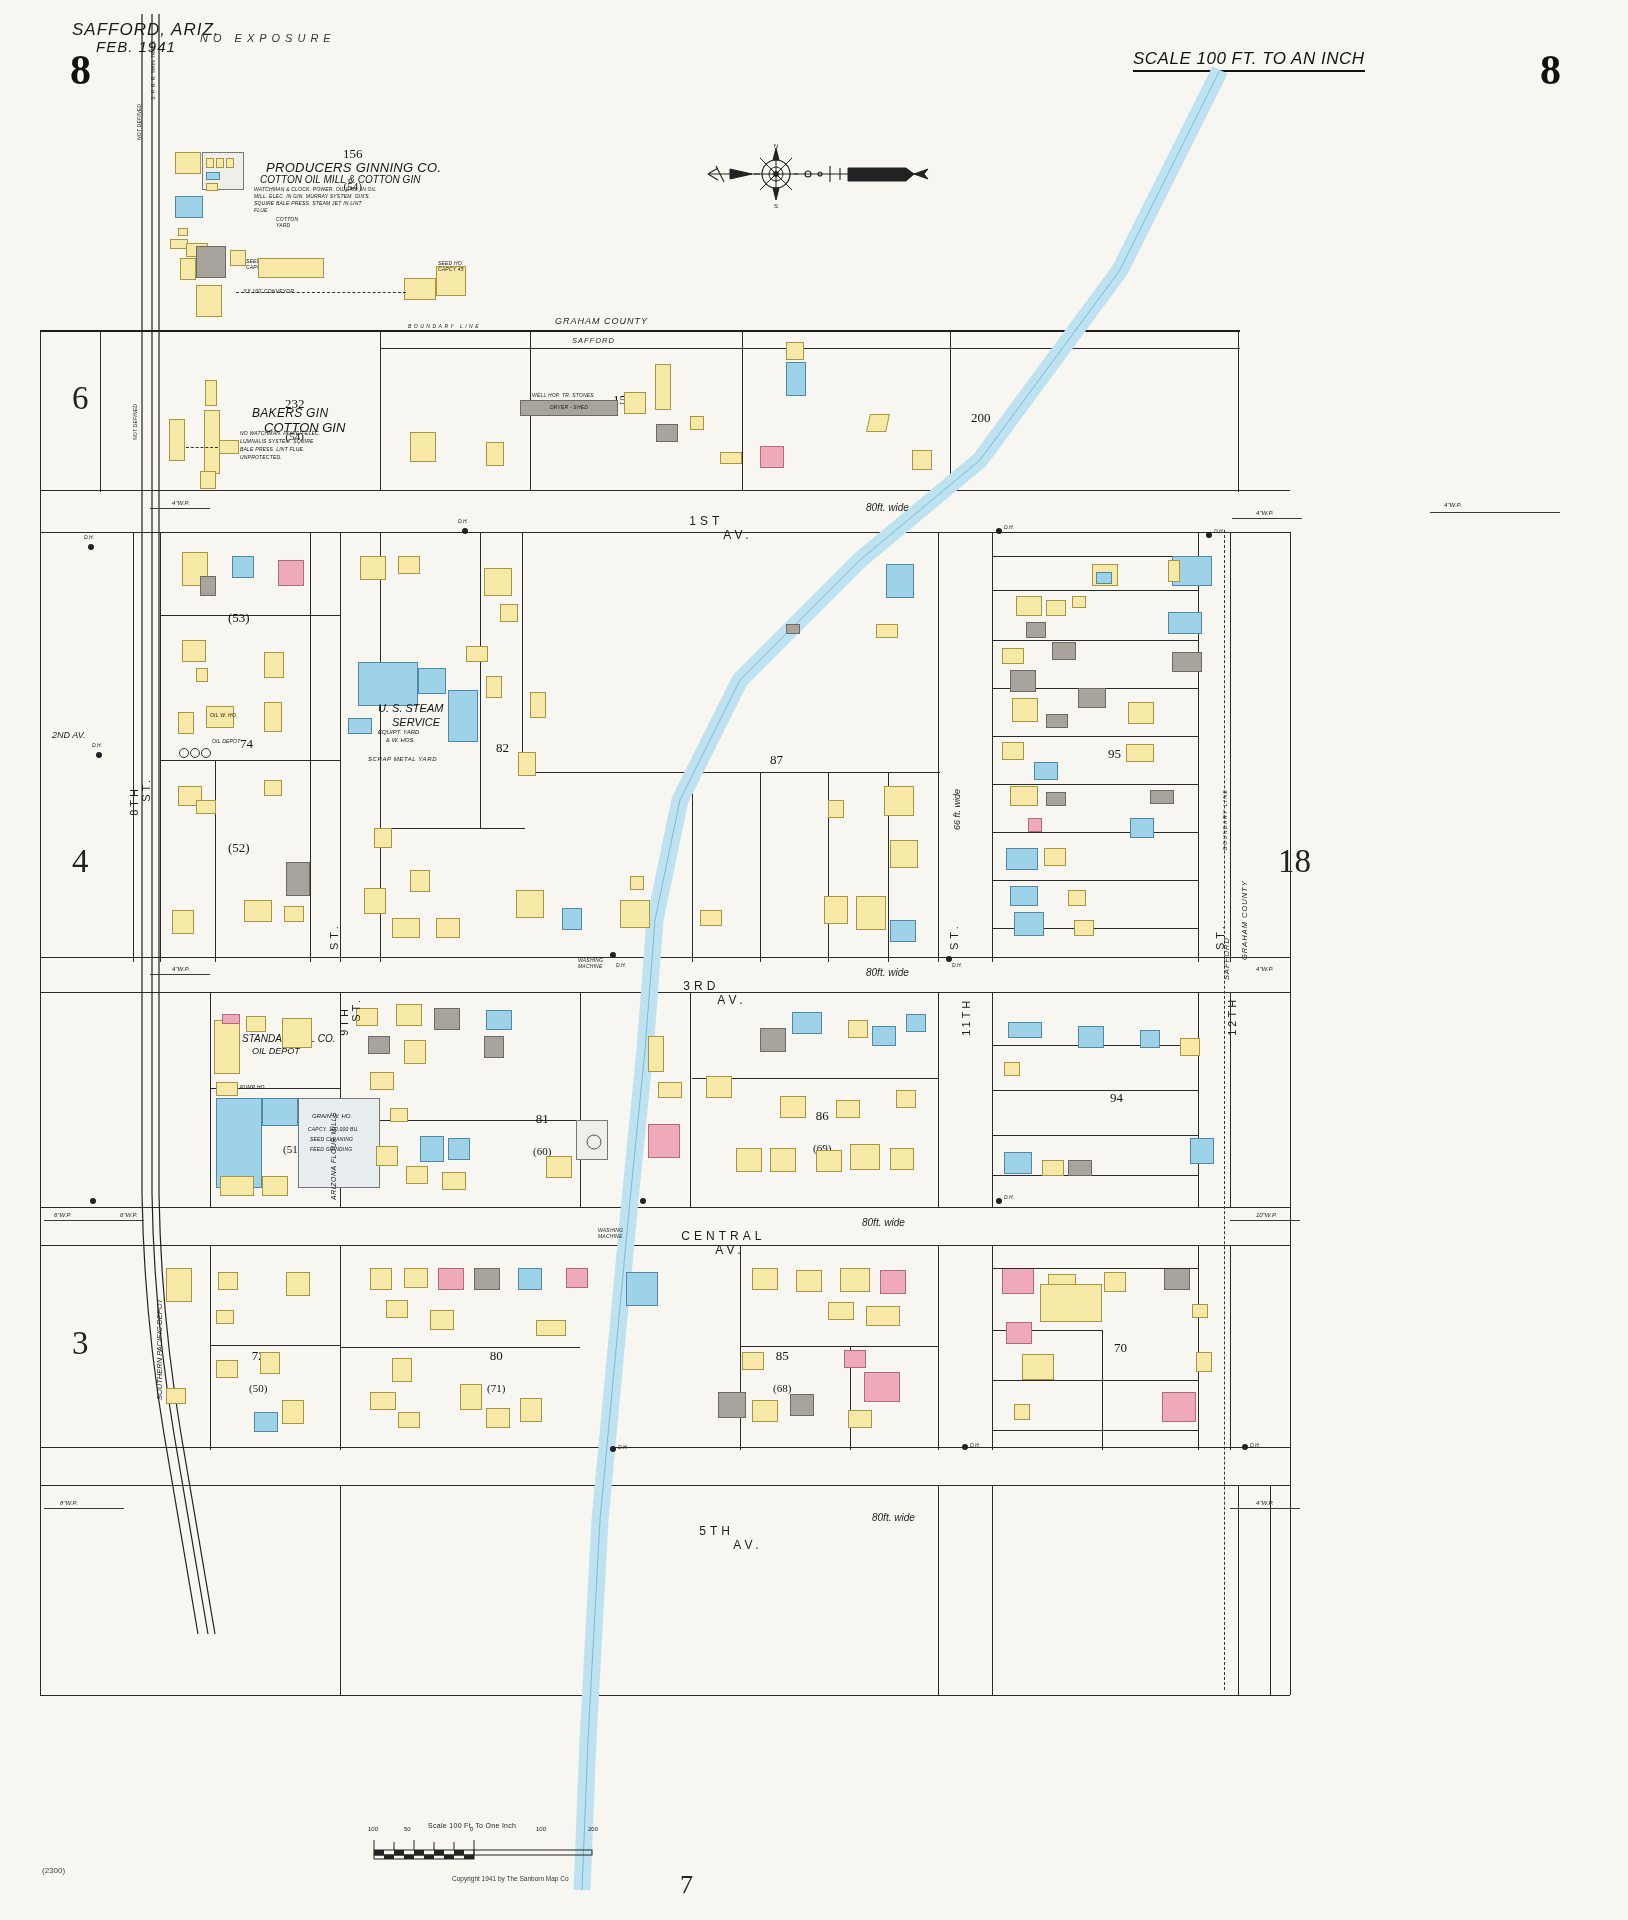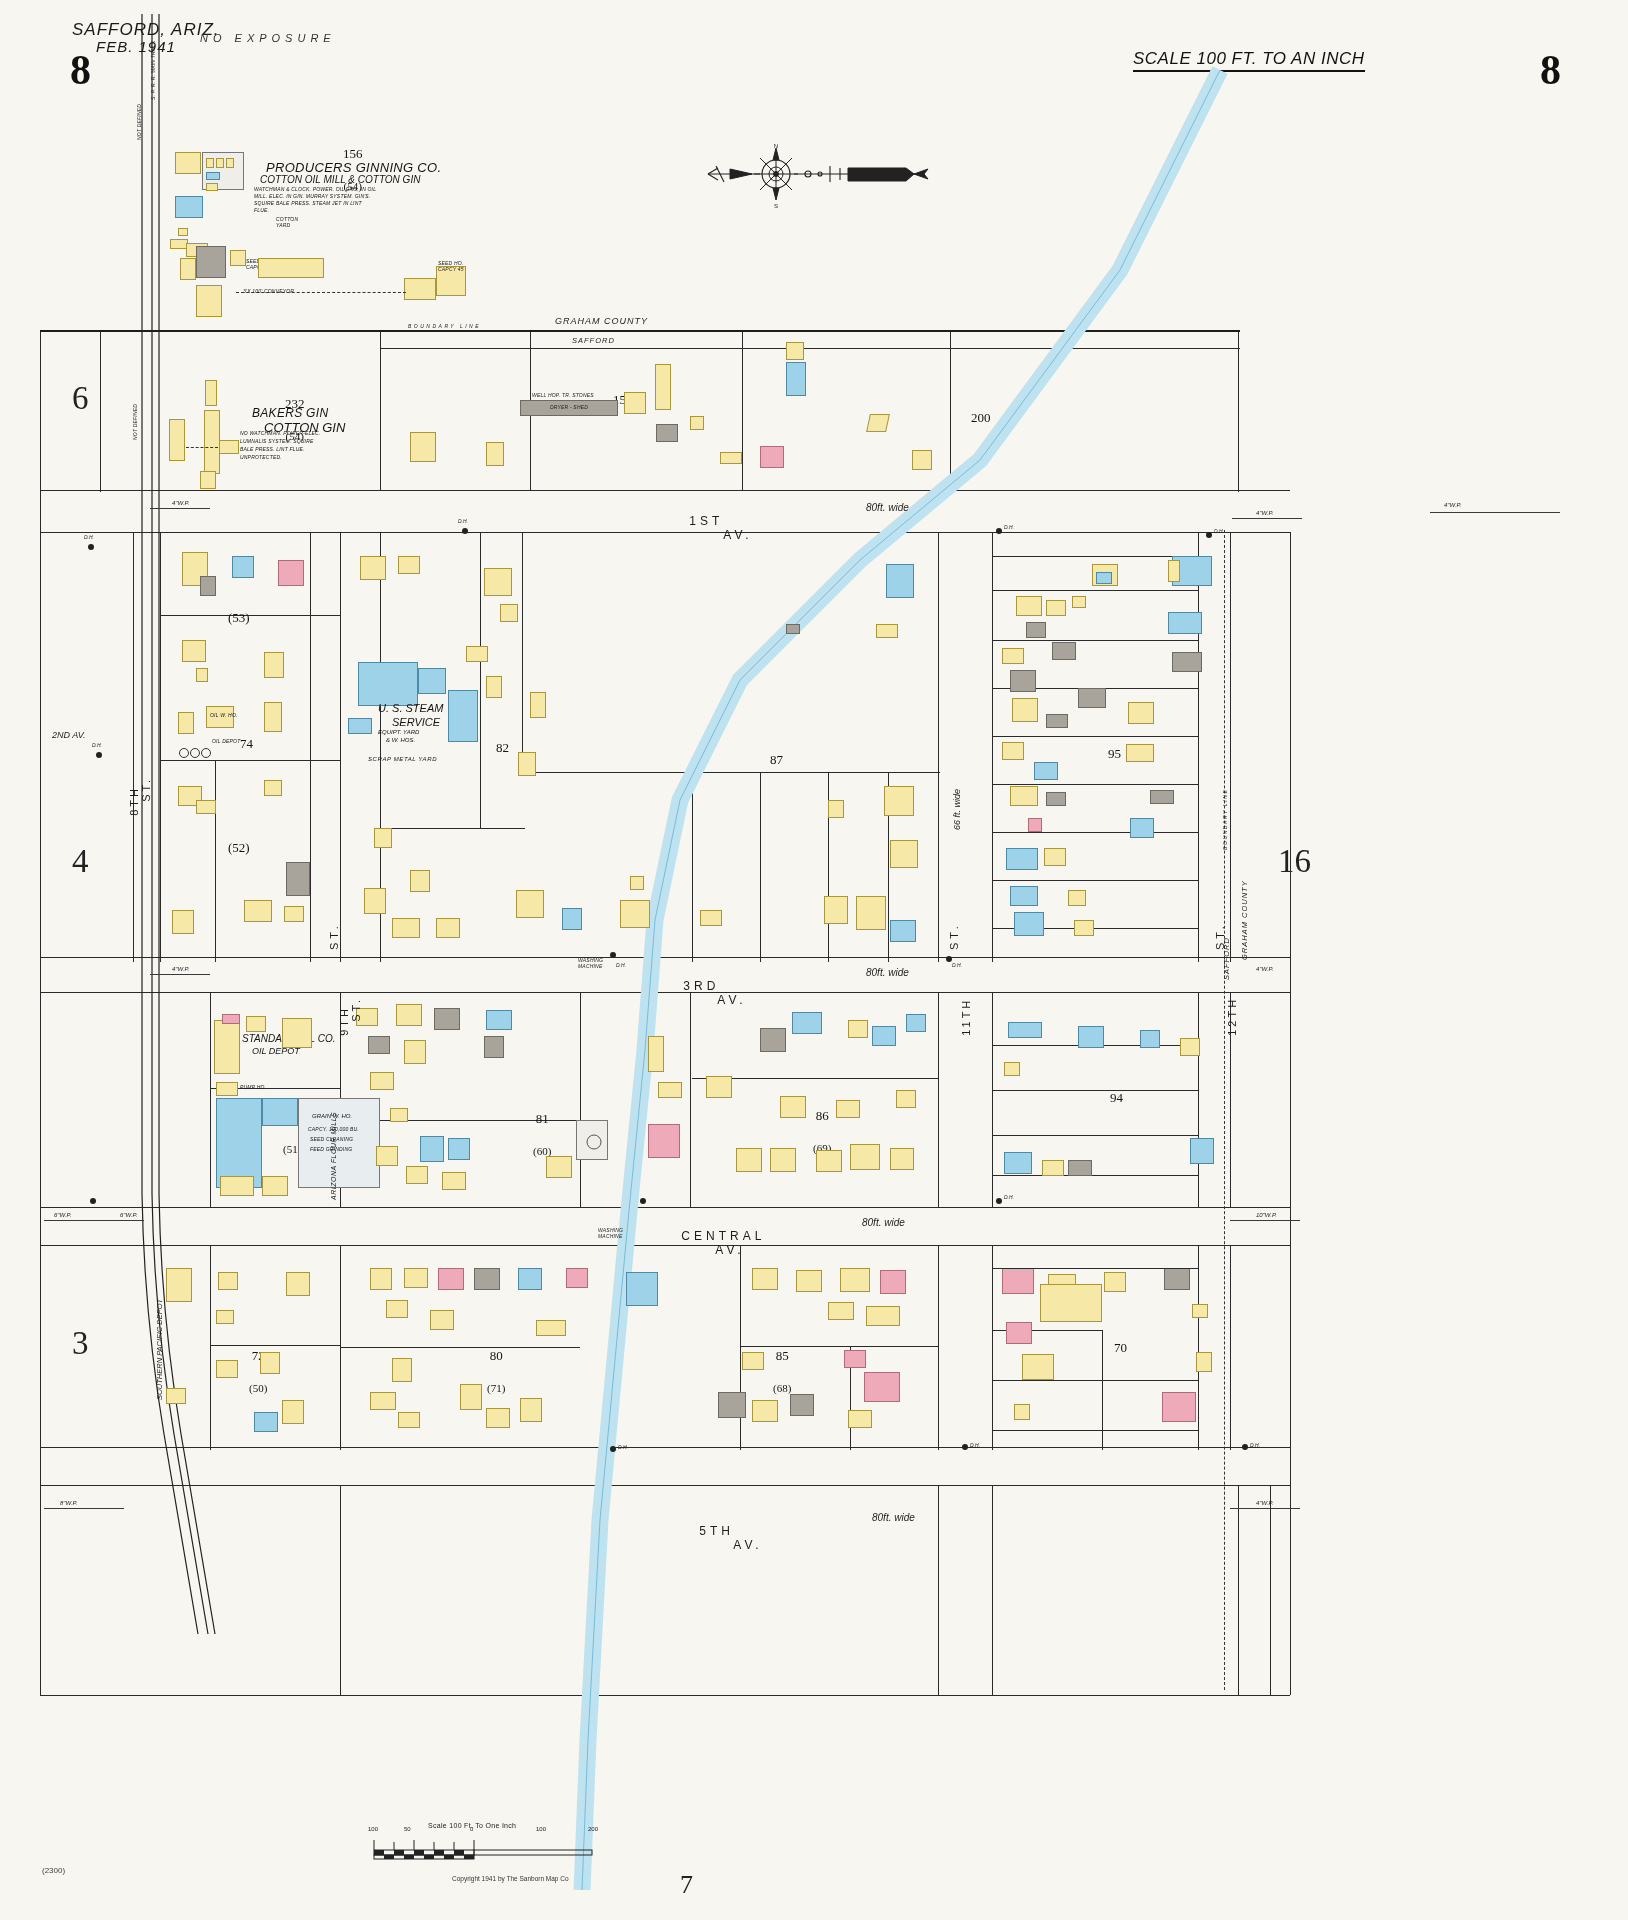--- a/index.html
+++ b/index.html
@@ -110,21 +110,21 @@
         </g>
         <polygon points="158,28 216,28 224,34 216,41 158,41" fill="#222"></polygon>
         <polygon points="224,34 238,29 234,34 238,39" fill="#222"></polygon>
       </g>
     </svg>
   </div>
 
   <div class="abs marginref" style="left:72px;top:380px;">6</div>
   <div class="abs marginref" style="left:72px;top:843px;">4</div>
   <div class="abs marginref" style="left:72px;top:1325px;">3</div>
-  <div class="abs marginref" style="left:1278px;top:843px;">16</div>
+  <div class="abs marginref" style="left:1278px;top:843px;">18</div>
   <div class="abs marginref" style="left:680px;top:1870px;font-size:26px;">7</div>
 
   <div class="abs ln hline2" style="left:40px;top:330px;width:1200px;"></div>
 
   <div class="abs ln hline" style="left:40px;top:490px;width:1250px;"></div>
   <div class="abs ln hline" style="left:40px;top:532px;width:1250px;"></div>
   <div class="abs ln hline" style="left:40px;top:957px;width:1250px;"></div>
   <div class="abs ln hline" style="left:40px;top:992px;width:1250px;"></div>
   <div class="abs ln hline" style="left:40px;top:1207px;width:1250px;"></div>
   <div class="abs ln hline" style="left:40px;top:1245px;width:1250px;"></div>

